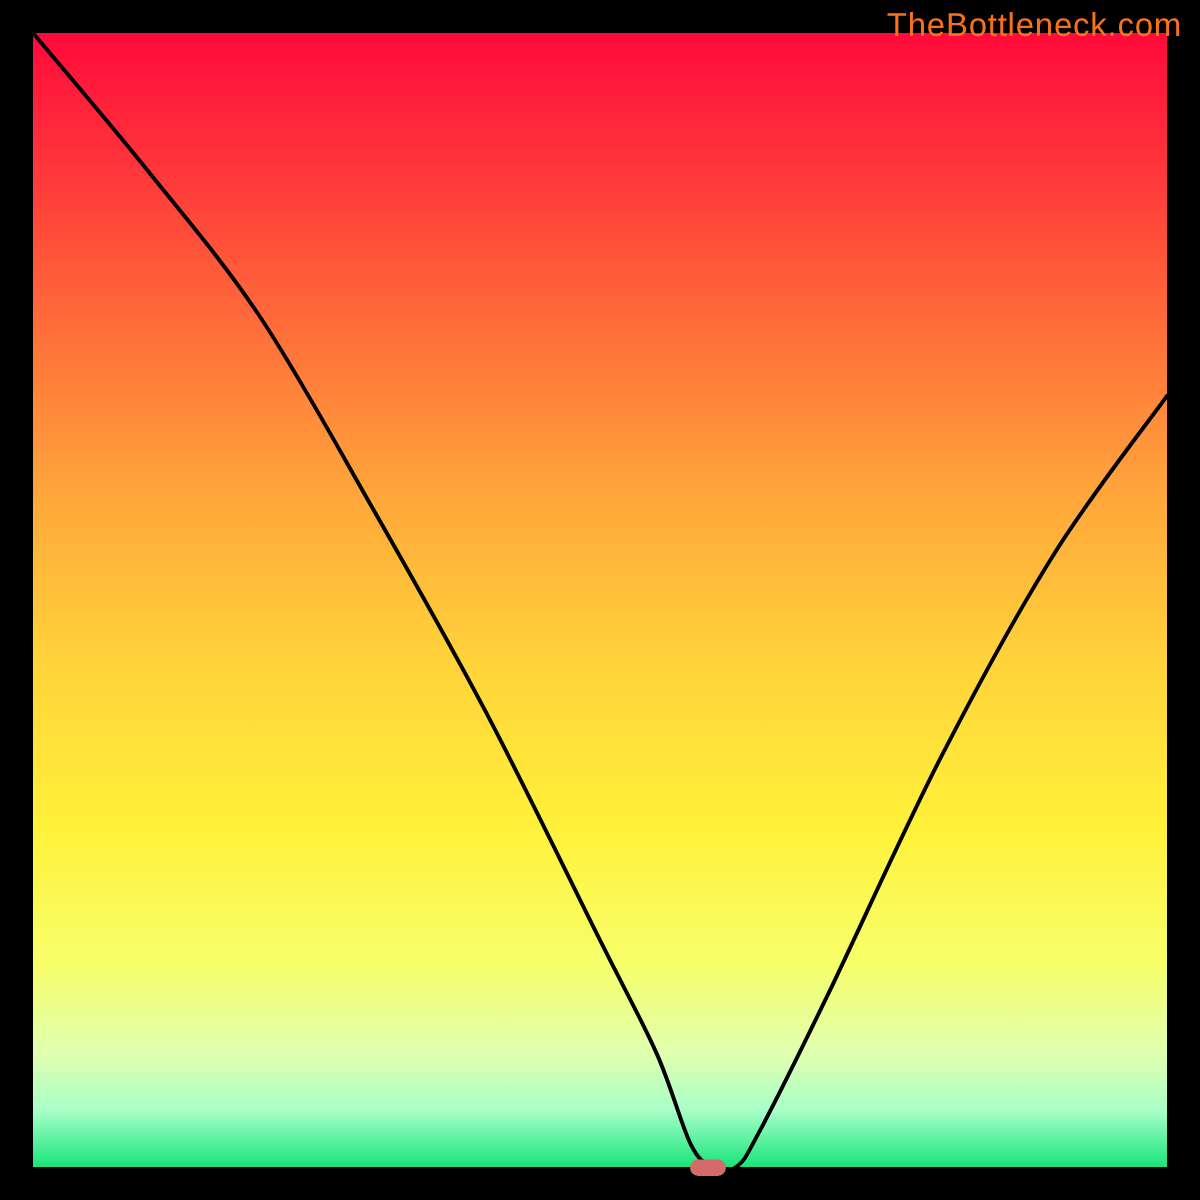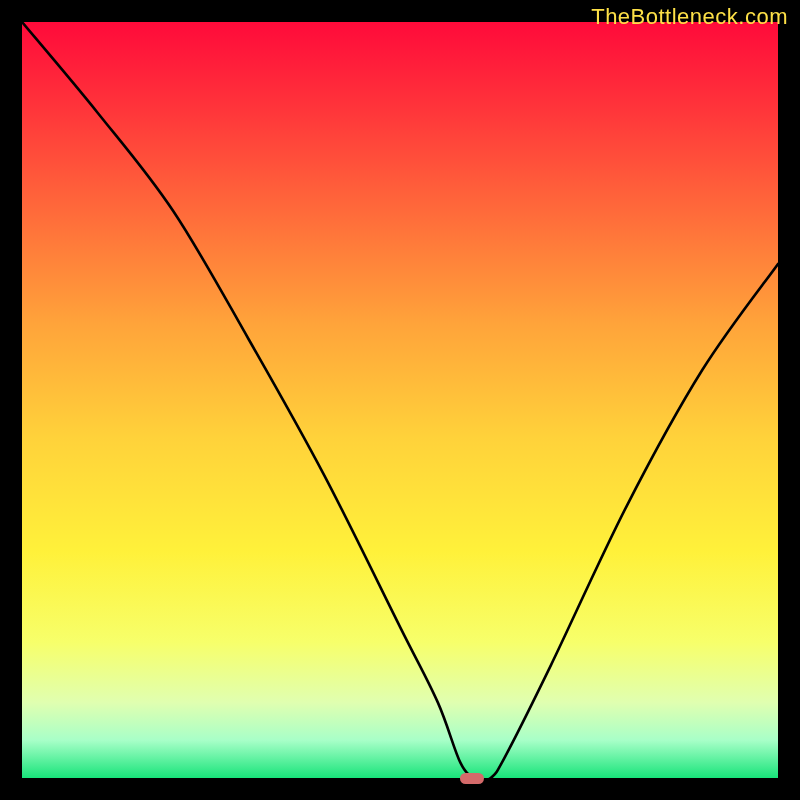--- a/index.html
+++ b/index.html
@@ -14,21 +14,21 @@
   .frame {
     position: relative;
     width: 800px;
     height: 800px;
     background: #000;
   }
   .watermark {
     position: absolute;
     top: 4px;
     right: 12px;
-    color: #fde047;
+    color: #f97316;
     font-size: 22px;
     font-weight: 500;
     letter-spacing: 0.5px;
     z-index: 5;
   }
   .plot {
     position: absolute;
     left: 22px;
     top: 22px;
     width: 756px;

